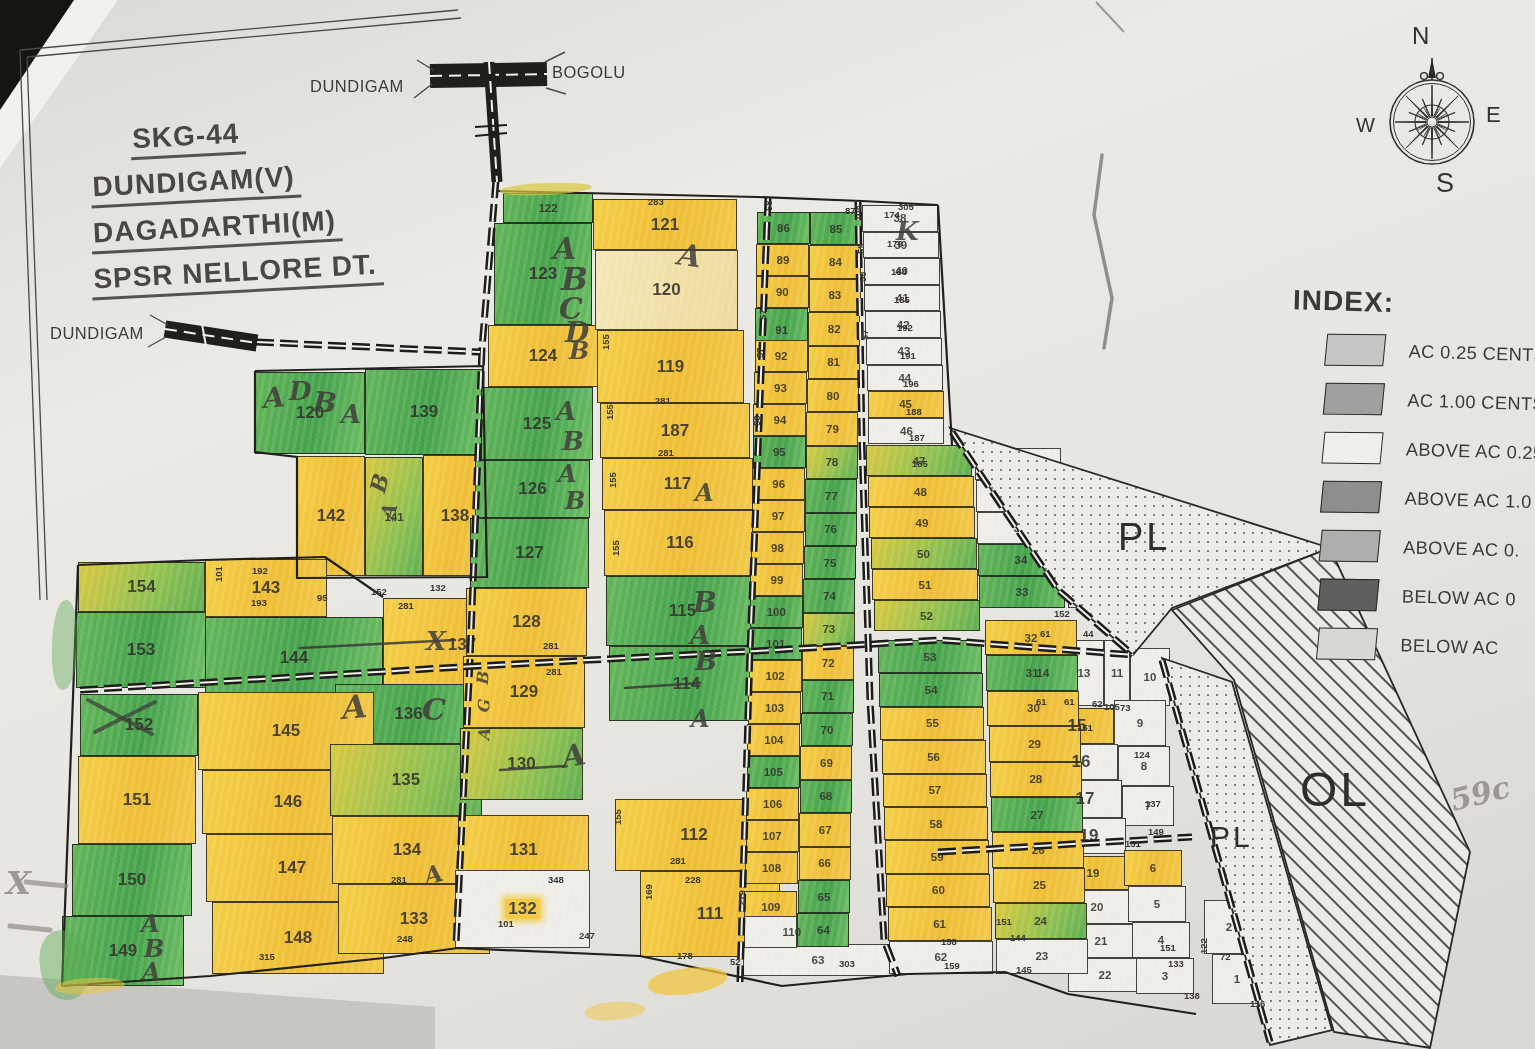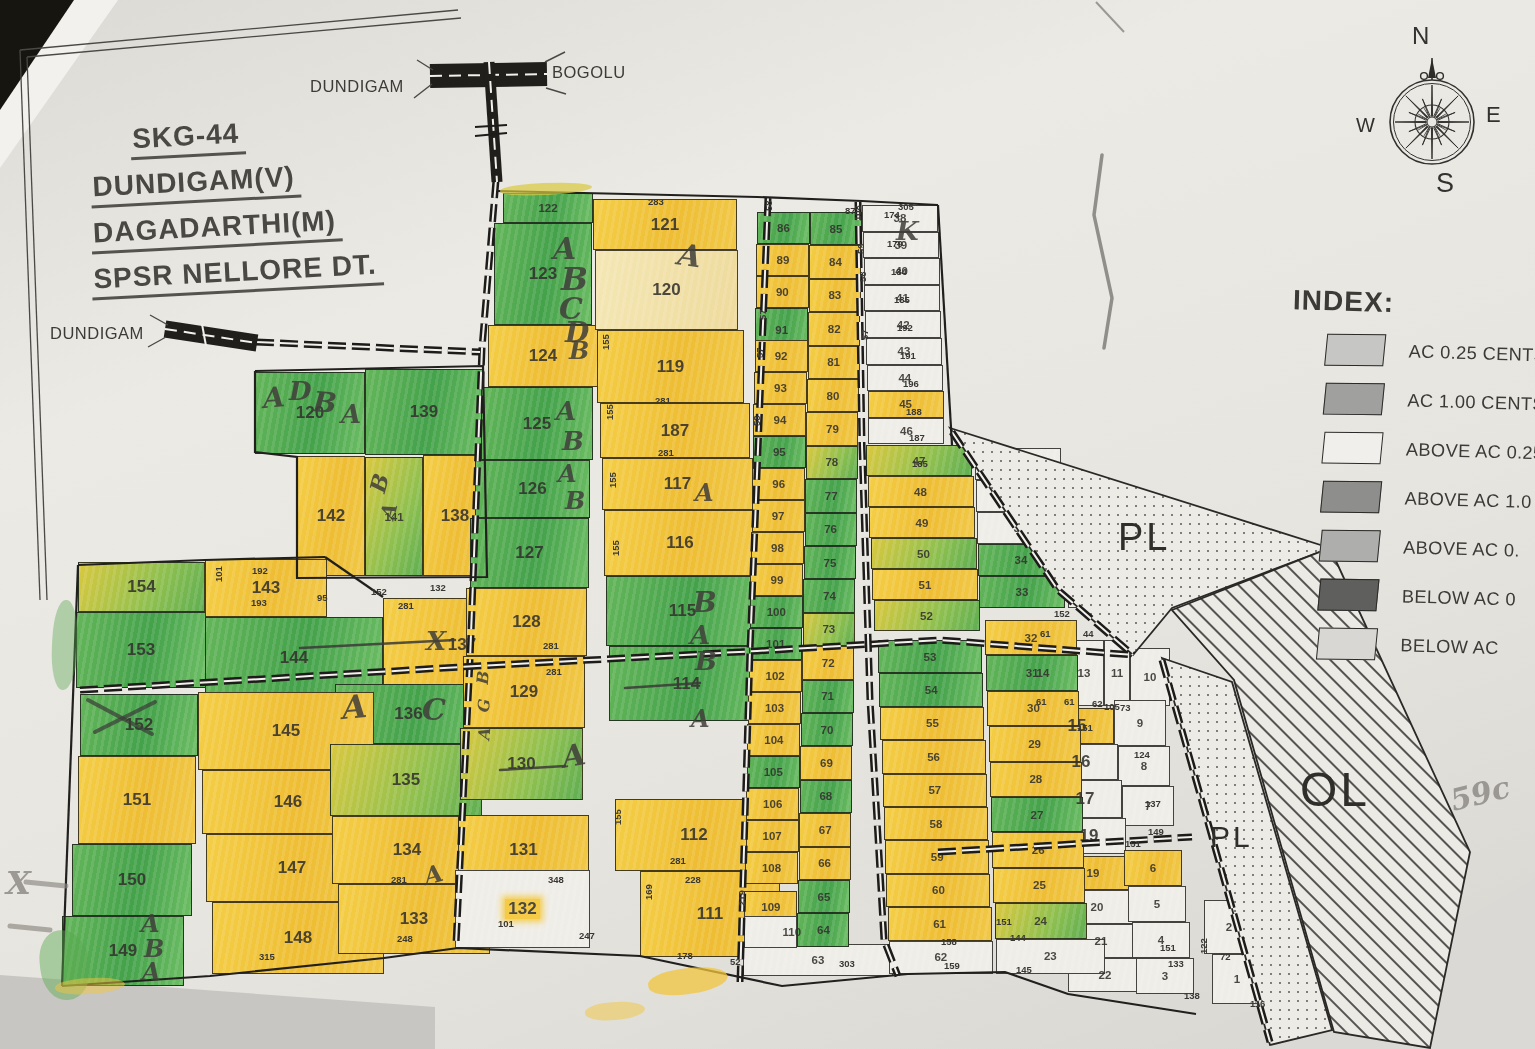--- a/index.html
+++ b/index.html
@@ -514,21 +514,21 @@
     </div>
     <div class="parcel c-y" style="left: 992.2px; top: 832.4px; width: 92px; height: 35.4px;">
       <span class="pn sm">26</span>
     </div>
     <div class="parcel c-y" style="left: 993.4px; top: 867.8px; width: 92px; height: 35.4px;">
       <span class="pn sm">25</span>
     </div>
     <div class="parcel c-m" style="left: 994.6px; top: 903.2px; width: 92px; height: 35.4px;">
       <span class="pn sm">24</span>
     </div>
-    <div class="parcel c-w" style="left: 995.8px; top: 938.6px; width: 109px; height: 35.4px;">
+    <div class="parcel c-w" style="left: 995.8px; top: 938.6px; width: 92px; height: 35.4px;">
       <span class="pn sm">23</span>
     </div>
   </div>
 
 <svg id="overlay" width="1535" height="1049" viewBox="0 0 1535 1049">
   <defs>
     <pattern id="dots" width="9" height="9" patternUnits="userSpaceOnUse">
       <rect width="9" height="9" fill="#edebe6"></rect>
       <circle cx="2" cy="2" r="0.9" fill="#4a4946"></circle>
     </pattern>

